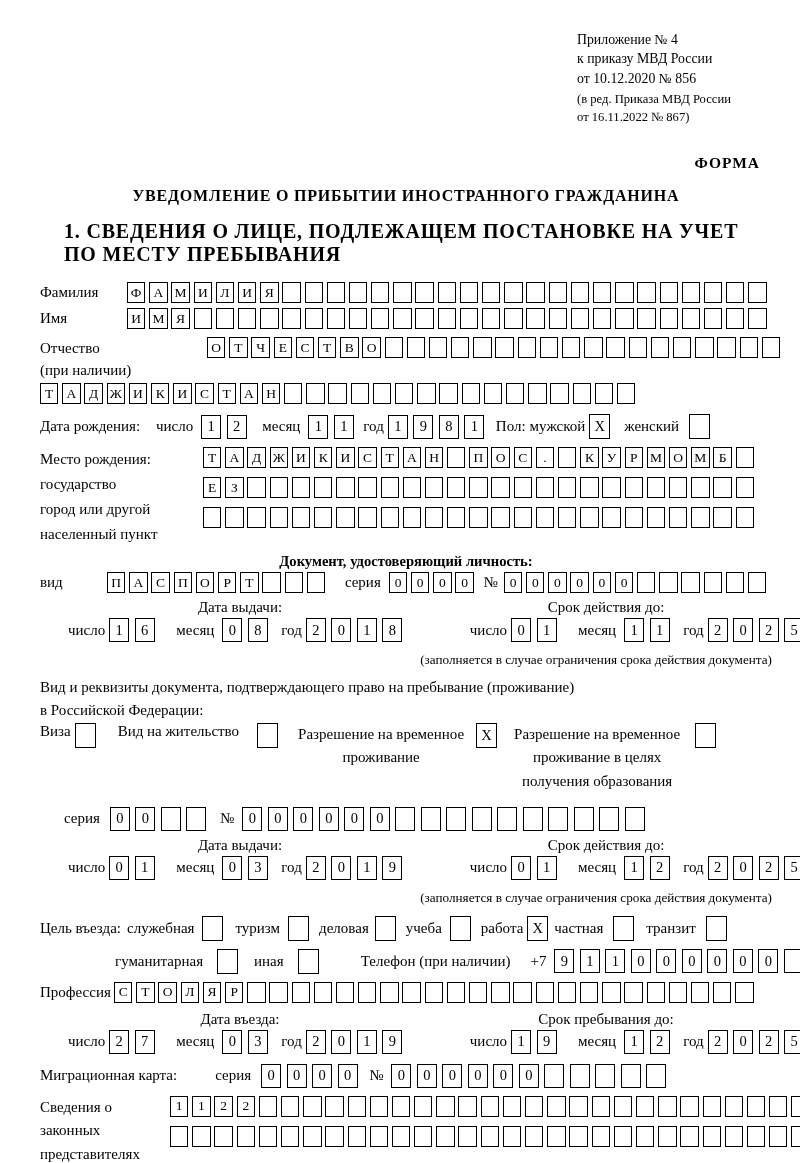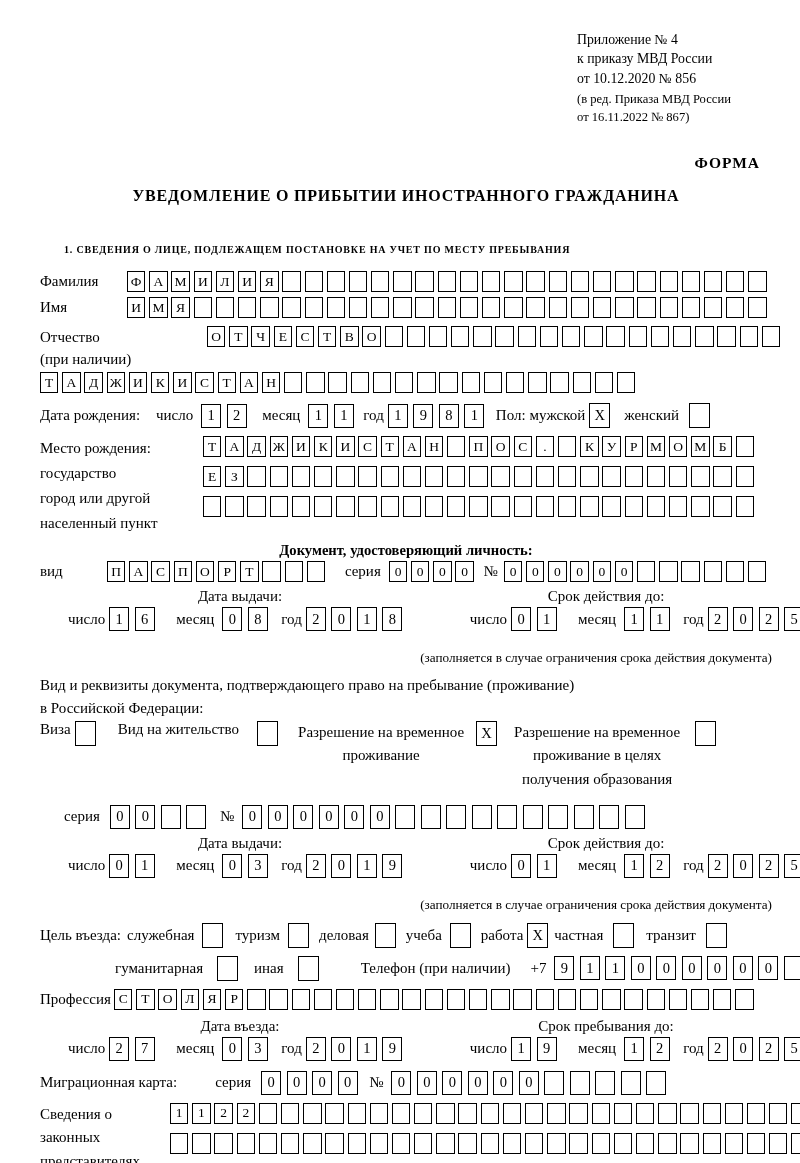--- a/index.html
+++ b/index.html
@@ -8,36 +8,36 @@
   .page{position:relative;box-sizing:border-box;width:800px;height:904px;
         padding:30px 28px 0 40px;}
   .hdr{margin-left:auto;width:195px;font-size:13.8px;line-height:1.4;}
   .hdr .rev{font-size:12.6px;margin-top:3px;line-height:1.4;}
   .forma{font-weight:bold;text-align:right;padding-right:12px;margin-top:28px;
          font-size:15.5px;letter-spacing:1px;}
   .title{text-align:center;font-weight:bold;font-size:16px;letter-spacing:.8px;
          margin-top:12px;line-height:1.5;}
   .blank-line{display:inline-block;width:56px;border-bottom:2px solid #333;
               height:14px;margin-left:10px;}
-  .sec1{font-weight:bold;font-size:10px;letter-spacing:.8px;margin-top:36px;margin-left:24px;}
+  .sec1{font-weight:bold;font-size:20px;letter-spacing:.8px;margin-top:12px;margin-left:24px;}
   .row{display:flex;align-items:center;margin-top:5px;}
   .row.top{align-items:flex-start;}
   .lbl{flex:0 0 auto;}
   .lblcol{flex:0 0 auto;}
   .boxes{display:flex;flex:0 0 auto;}
   .box{box-sizing:border-box;flex:0 0 auto;display:inline-flex;align-items:center;
        justify-content:center;width:18.4px;height:21px;border:1.7px solid #000;
        margin-right:3.8px;font-size:13.5px;background:#fff;}
   .boxes.lg .box{width:20px;height:24px;margin-right:5.5px;font-size:14.5px;}
   .cbx{box-sizing:border-box;display:inline-flex;align-items:center;justify-content:center;
        flex:0 0 auto;width:21px;height:25px;border:1.7px solid #000;font-size:14.5px;}
   .dh{display:flex;margin-top:6px;}
   .dh-l{width:400px;text-align:center;}
   .dh-r{flex:1;text-align:center;}
-  .note-r{text-align:right;font-size:13.2px;margin-top:19px;}
+  .note-r{text-align:right;font-size:13.2px;margin-top:10px;}
   .optc{text-align:center;line-height:1.55;}
   .mb9{margin-bottom:9px;}
   .ml4{margin-left:4px;}.ml6{margin-left:6px;}.ml8{margin-left:8px;}
   .ml10{margin-left:10px;}.ml12{margin-left:12px;}.ml14{margin-left:14px;}
   .ml16{margin-left:16px;}.ml18{margin-left:18px;}.ml20{margin-left:20px;}
   .ml22{margin-left:22px;}.ml24{margin-left:24px;}.ml28{margin-left:28px;}
   .mt2{margin-top:2px;}.mt8{margin-top:8px;}.mt10{margin-top:10px;}.mt14{margin-top:14px;}.mt16{margin-top:16px;}
   .lh26 div{line-height:25px;}
   .lh22 div{line-height:22px;}
   .lh24 div{line-height:23.5px;}

